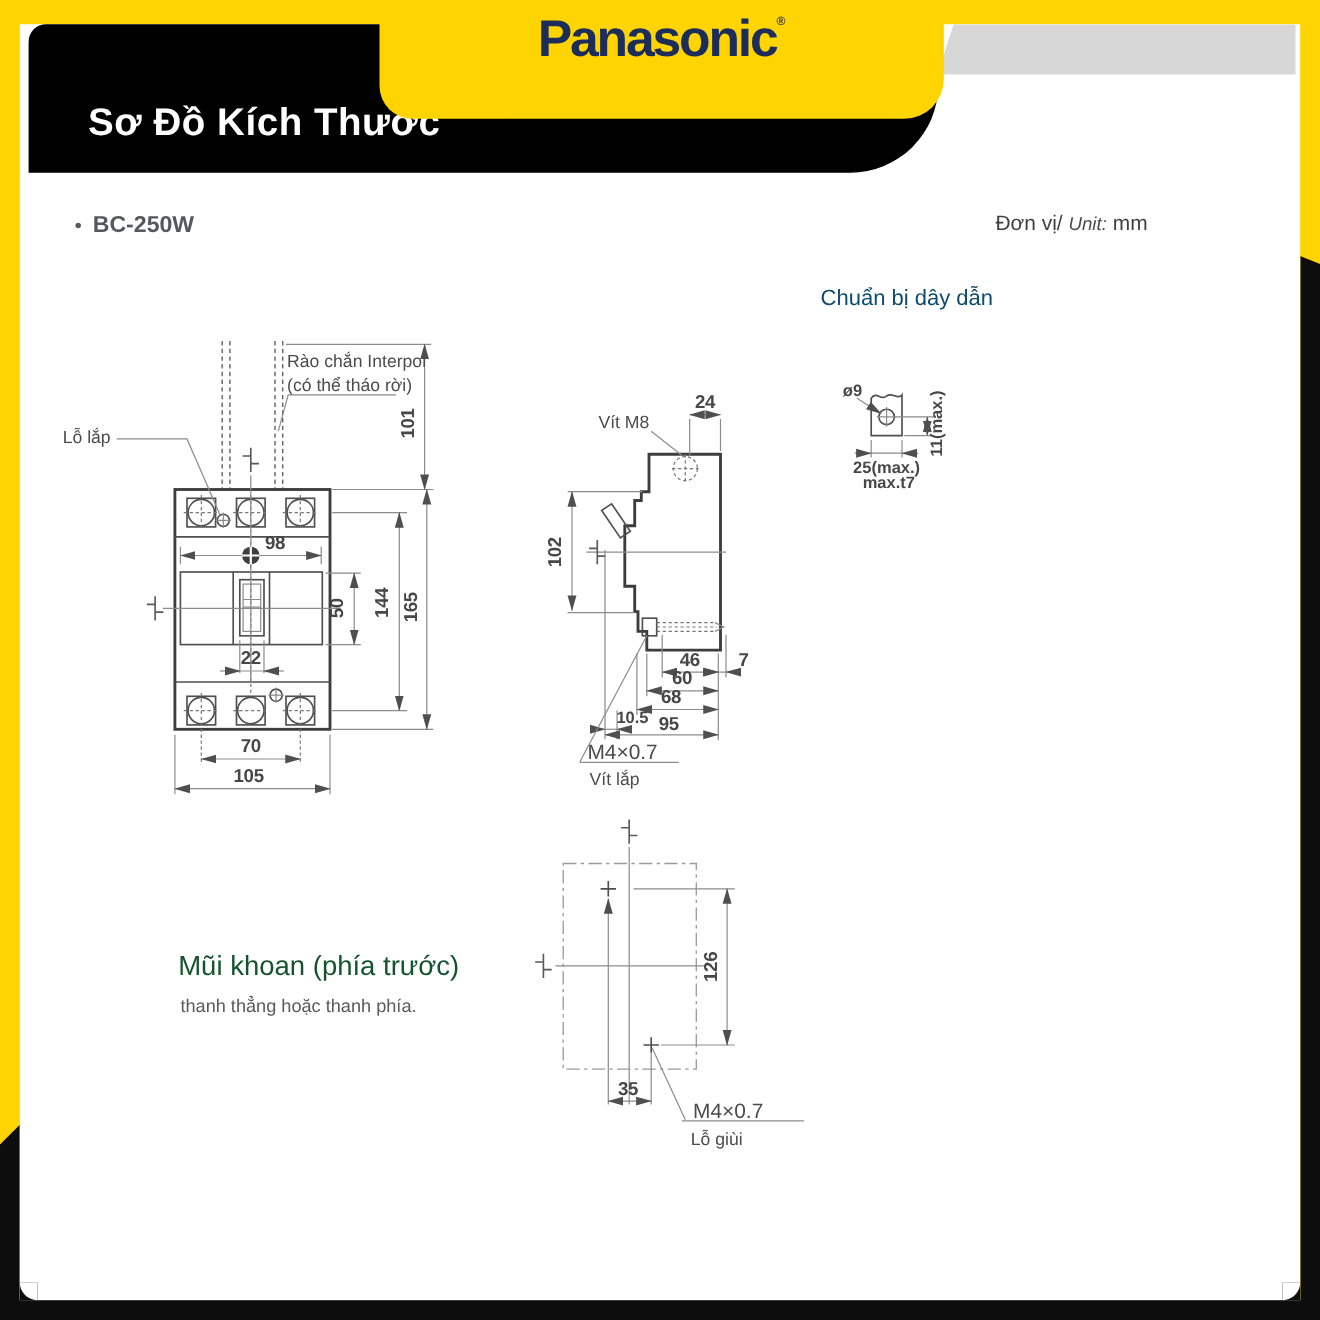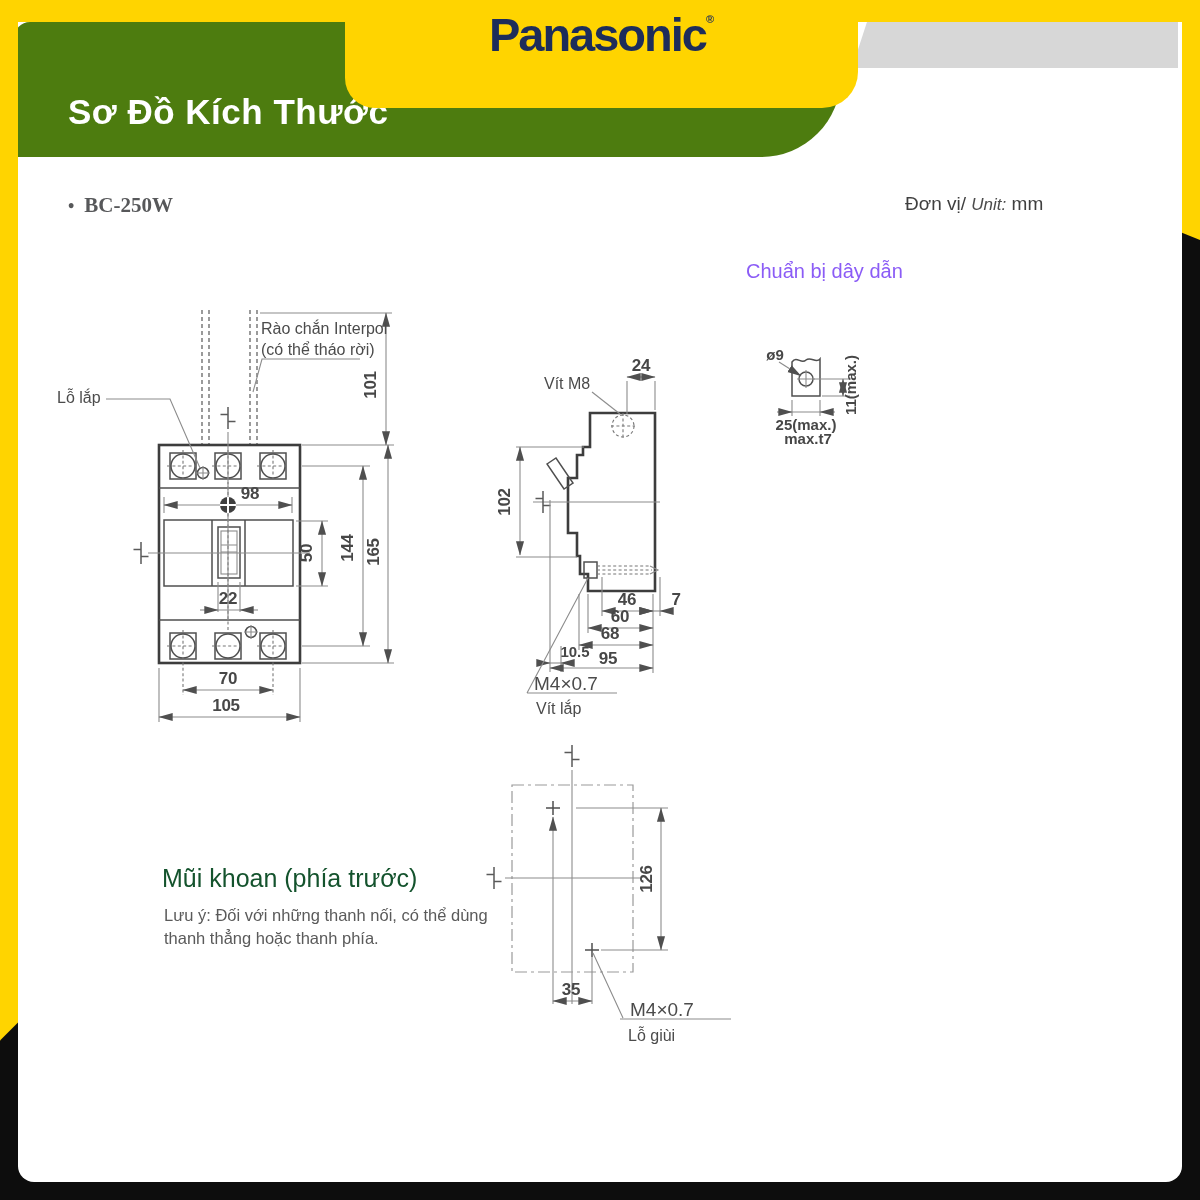--- a/index.html
+++ b/index.html
@@ -16,38 +16,38 @@
   #right-strip .blk{position:absolute;left:0;top:0;width:100%;height:100%;background:#0d0d0d;
     clip-path:polygon(0 19.4%,100% 20%,100% 100%,0 100%);}
   #bottom-band{left:0;top:1182px;width:1200px;height:18px;background:#0d0d0d;z-index:6;}
   .corner{width:16px;height:16px;background:#0d0d0d;z-index:6;}
   .corner .in{position:absolute;left:0;top:0;width:16px;height:16px;background:#fff;}
   #corner-bl{left:18px;top:1166px;}
   #corner-bl .in{border-bottom-left-radius:16px;}
   #corner-br{left:1166px;top:1166px;}
   #corner-br .in{border-bottom-right-radius:16px;}
 
-  #blue-bar{left:14px;top:22px;width:785px;height:135px;background:#4d7c0f;
+  #blue-bar{left:26px;top:22px;width:785px;height:135px;background:#000000;
     border-radius:16px 0 80px 0;z-index:3;padding-left:42px;}
   #blue-bar .title{position:absolute;left:54px;top:70px;color:#fff;font-size:35px;font-weight:bold;
     letter-spacing:.5px;}
   #gray-bar{left:845px;top:22px;width:333px;height:46px;background:#D7D7D7;z-index:2;
     clip-path:polygon(6.6% 0,100% 0,100% 100%,2.1% 100%);}
   #logo-banner{left:345px;top:0;width:513px;height:108px;background:#FFD400;
     border-radius:0 0 36px 30px;z-index:4;text-align:center;}
   #logo-banner .logo{margin-top:10px;color:#1D2D5A;font-size:47px;font-weight:bold;letter-spacing:-2px;line-height:1.05;}
   #logo-banner .logo sup{font-size:11px;letter-spacing:0;vertical-align:28px;}
   #logo-banner .site{color:#1D2D5A;font-size:27px;font-weight:bold;letter-spacing:-1px;line-height:1;}
 
   
-  #model-line{left:68px;top:193px;font-size:21px;font-weight:bold;color:#57585a;z-index:5;font-family:Liberation Serif, serif;}
+  #model-line{left:68px;top:193px;font-size:21px;font-weight:bold;color:#57585a;z-index:5;}
   #model-line .b{margin-right:10px;font-size:18px;}
   #unit-line{left:905px;top:193px;font-size:19px;color:#3f3f3f;z-index:5;}
   #unit-line .it{font-style:italic;font-size:17px;color:#4c4c4c;}
-  #wire-title{left:746px;top:260px;font-size:20px;color:#8b5cf6;z-index:5;}
+  #wire-title{left:746px;top:260px;font-size:20px;color:#0c4a6e;z-index:5;}
   #drill-title{left:162px;top:864px;font-size:25px;color:#14532d;z-index:5;}
   #drill-note{left:164px;top:904px;font-size:16.5px;color:#5a5a5a;line-height:23px;z-index:5;}
 
   
   #drawing{position:absolute;left:0;top:0;z-index:5;pointer-events:none;}
   .ln-thick{stroke:#3d3d3d;stroke-width:2.6;fill:none;}
   .ln{stroke:#4f4f4f;stroke-width:1.5;fill:none;}
   .ln-thin{stroke:#8c8c8c;stroke-width:1.1;fill:none;}
   .ln-dash{stroke:#666;stroke-width:1.3;fill:none;stroke-dasharray:4,3;}
   .ln-dash2{stroke:#777;stroke-width:1.1;fill:none;stroke-dasharray:3,2.4;}
@@ -88,21 +88,20 @@
     <span class="b">•</span><span>BC-250W</span>
   </div>
   <div class="abs" id="unit-line">
     <span>Đơn vị/</span>
     <span class="it">Unit:</span>
     <span>mm</span>
   </div>
   <div class="abs" id="wire-title">Chuẩn bị dây dẫn</div>
   <div class="abs" id="drill-title">Mũi khoan (phía trước)</div>
   <div class="abs" id="drill-note">
-    <div>Lưu ý: Đối với những thanh nối, có thể dùng</div>
     <div>thanh thẳng hoặc thanh phía.</div>
   </div>
 
   <svg id="drawing" width="1200" height="1200" viewBox="0 0 1200 1200">
     <defs>
       <marker id="ar" viewBox="0 0 12 8" refX="11.5" refY="4" markerWidth="13" markerHeight="9" orient="auto-start-reverse">
         <path d="M12,4 L0,0.6 L0,7.4 Z" fill="#4f4f4f"></path>
       </marker>
       <g id="clsym">
         <path d="M0,-11 L0,11 M-7.5,-3.5 L0,-3.5 M0,3.5 L7.5,3.5" stroke="#5a5a5a" stroke-width="1.5" fill="none"></path>

